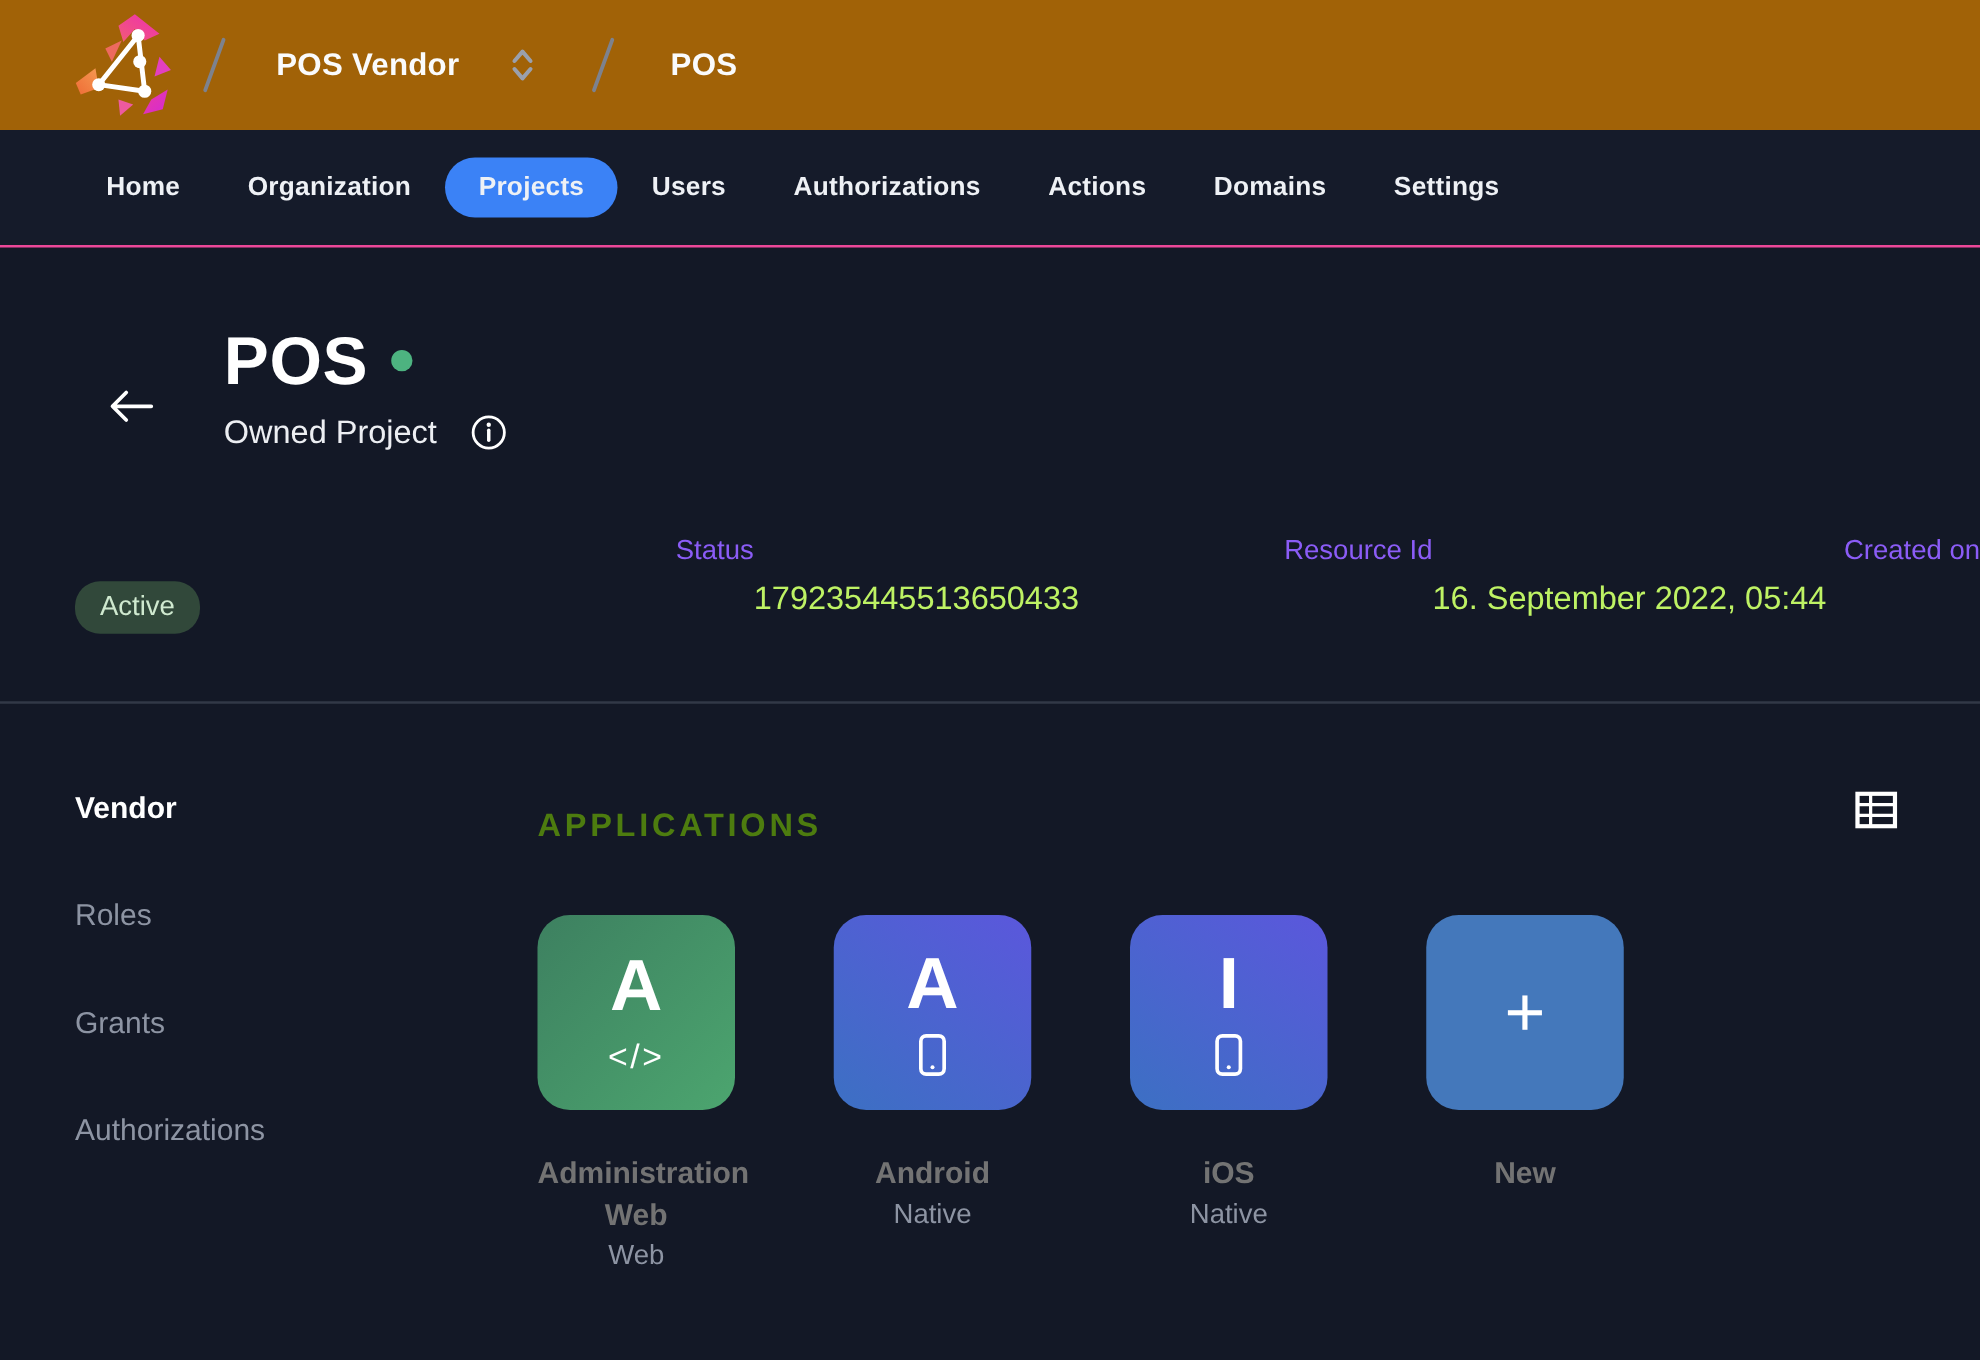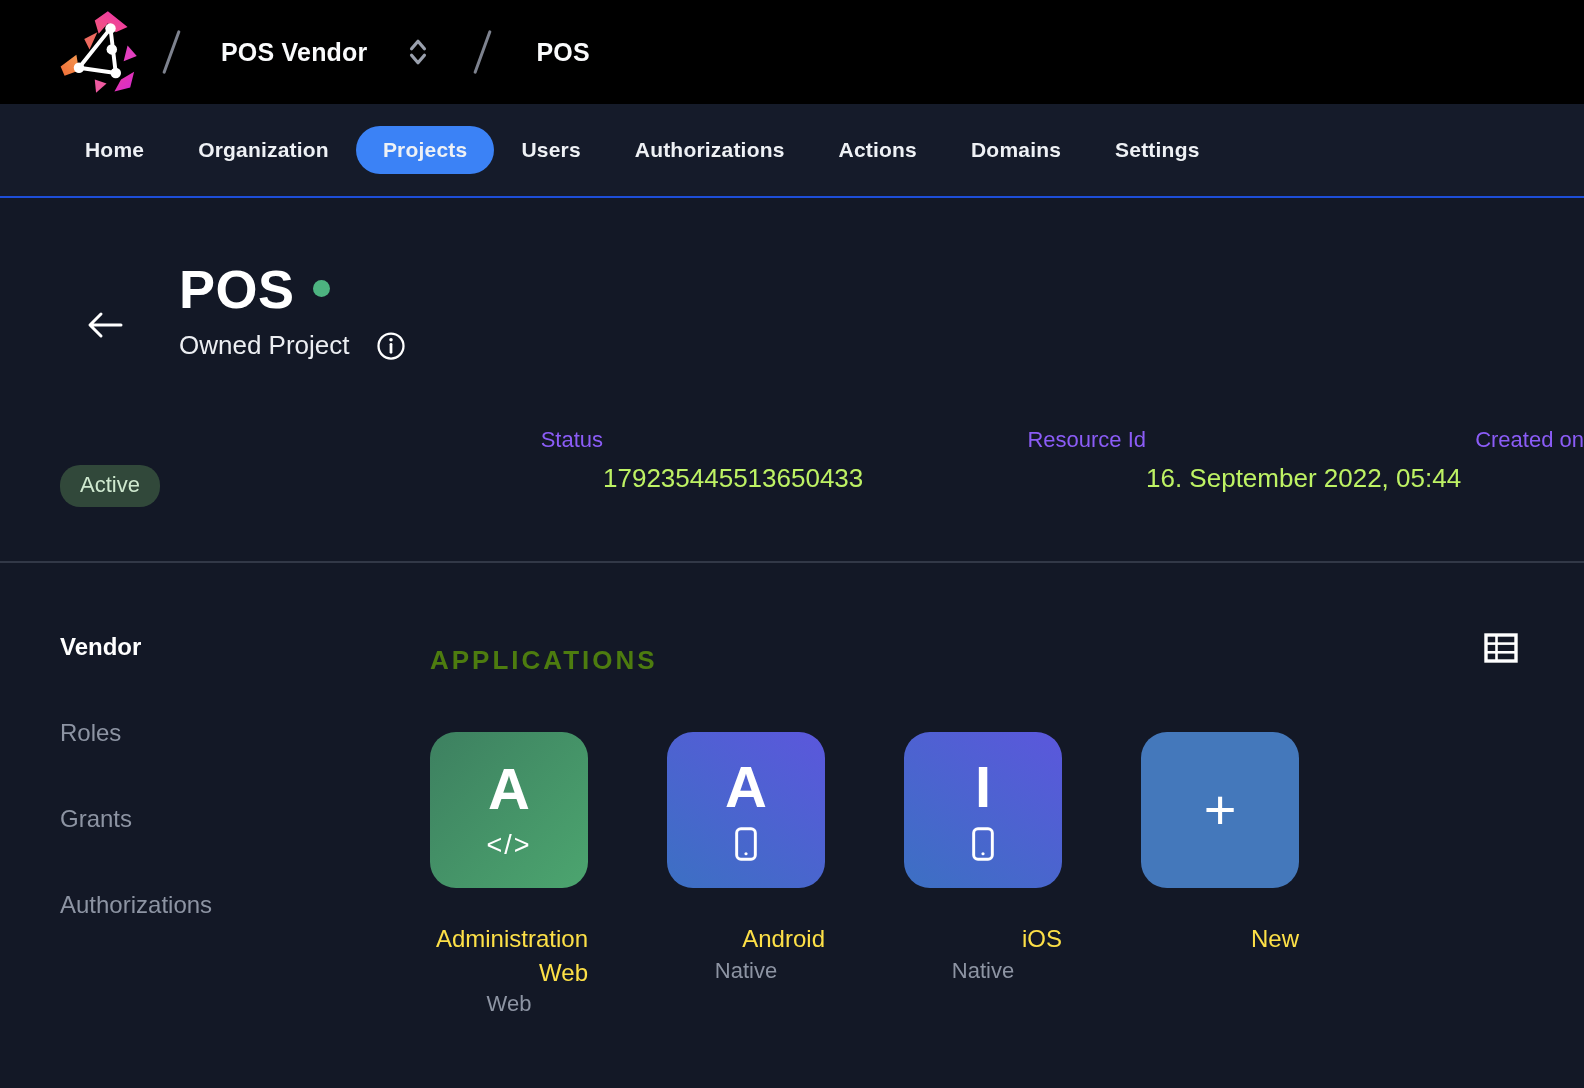--- a/index.html
+++ b/index.html
@@ -7,30 +7,30 @@
   body {
     background:#131826;
     color:#f2f4f7;
     font-family:"Liberation Sans", sans-serif;
     -webkit-font-smoothing:antialiased;
     overflow:hidden;
   }
   button { background:none; border:none; color:inherit; font:inherit; cursor:pointer; }
 
   
-  .topbar { height:104px; display:flex; align-items:center; padding-left:58px; background:#000000; }
+  .topbar { height:104px; display:flex; align-items:center; padding-left:58px; background:#a16207; }
   .logo { width:84px; height:84px; flex:0 0 auto; }
   .crumb-slash { width:3px; height:46px; background:#7d828e; transform:rotate(20deg); border-radius:2px; }
   .slash-1 { margin:0 48px 0 28px; }
   .slash-2 { margin:0 52px 0 50px; }
   .crumb-text { font-size:25px; font-weight:700; color:#fafbfc; letter-spacing:.2px; }
   .unfold-btn { margin-left:38px; display:flex; align-items:center; }
 
   
-  .navbar { height:94px; display:flex; align-items:center; padding-left:58px; background:#151b2a; border-bottom:2px solid #1d4ed8; }
+  .navbar { height:94px; display:flex; align-items:center; padding-left:58px; background:#151b2a; border-bottom:2px solid #ec4899; }
   .nav-item { font-size:21px; font-weight:700; color:#eef1f5; padding:12px 27px; border-radius:26px; letter-spacing:.2px; }
   .nav-item.active { background:#3b82f6; }
 
   
   .page-head { padding:64px 0 0 85px; display:flex; align-items:flex-start; }
   .back-btn { margin-top:46px; display:flex; }
   .title-block { margin-left:54px; }
   .title-row { display:flex; align-items:flex-start; }
   .page-title { font-size:54px; font-weight:600; color:#ffffff; letter-spacing:.5px; line-height:1; }
   .state-dot { width:17px; height:17px; border-radius:50%; margin:18px 0 0 18px; }
@@ -59,21 +59,21 @@
   .cards-row { display:flex; gap:79px; margin-top:56px; }
   .app-item { width:158px; }
   .app-card { width:158px; height:156px; border-radius:26px; display:flex; flex-direction:column; align-items:center; justify-content:center; cursor:pointer; }
   .app-card.green  { background:linear-gradient(135deg,#3d8060 0%,#4ca56f 100%); }
   .app-card.indigo { background:linear-gradient(215deg,#5b57dc 0%,#3c70c3 100%); }
   .app-card.blue   { background:#4478bb; }
   .app-initial { font-size:58px; font-weight:600; color:#fff; line-height:1; }
   .app-glyph { font-size:27px; font-weight:400; color:#fff; margin-top:12px; letter-spacing:2px; }
   .plus-glyph { font-size:56px; font-weight:200; color:#fff; line-height:1; }
   .phone-icon { margin-top:10px; display:flex; }
-  .app-name { margin-top:34px; font-size:24px; font-weight:400; color:#fde047; text-align:right; line-height:1.4; }
+  .app-name { margin-top:34px; font-size:24px; font-weight:700; color:#737373; text-align:center; line-height:1.4; }
   .app-type { margin-top:2px; font-size:22px; color:#8d94a3; text-align:center; }
 </style>
 </head>
 <body>
 
 <header class="topbar">
   <svg class="logo" viewBox="0 0 64 64">
     <defs>
       <linearGradient id="gpink" x1="0" y1="1" x2="1" y2="0">
         <stop offset="0" stop-color="#f25b76"></stop>

